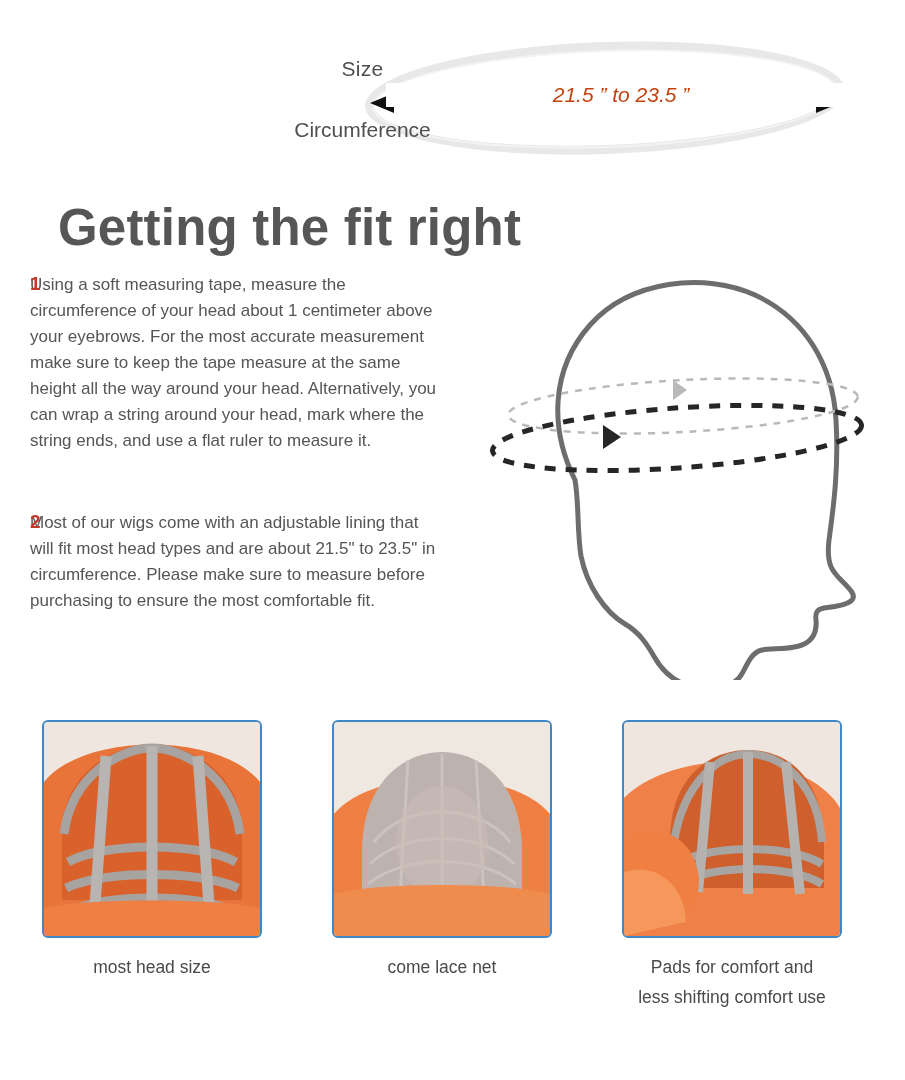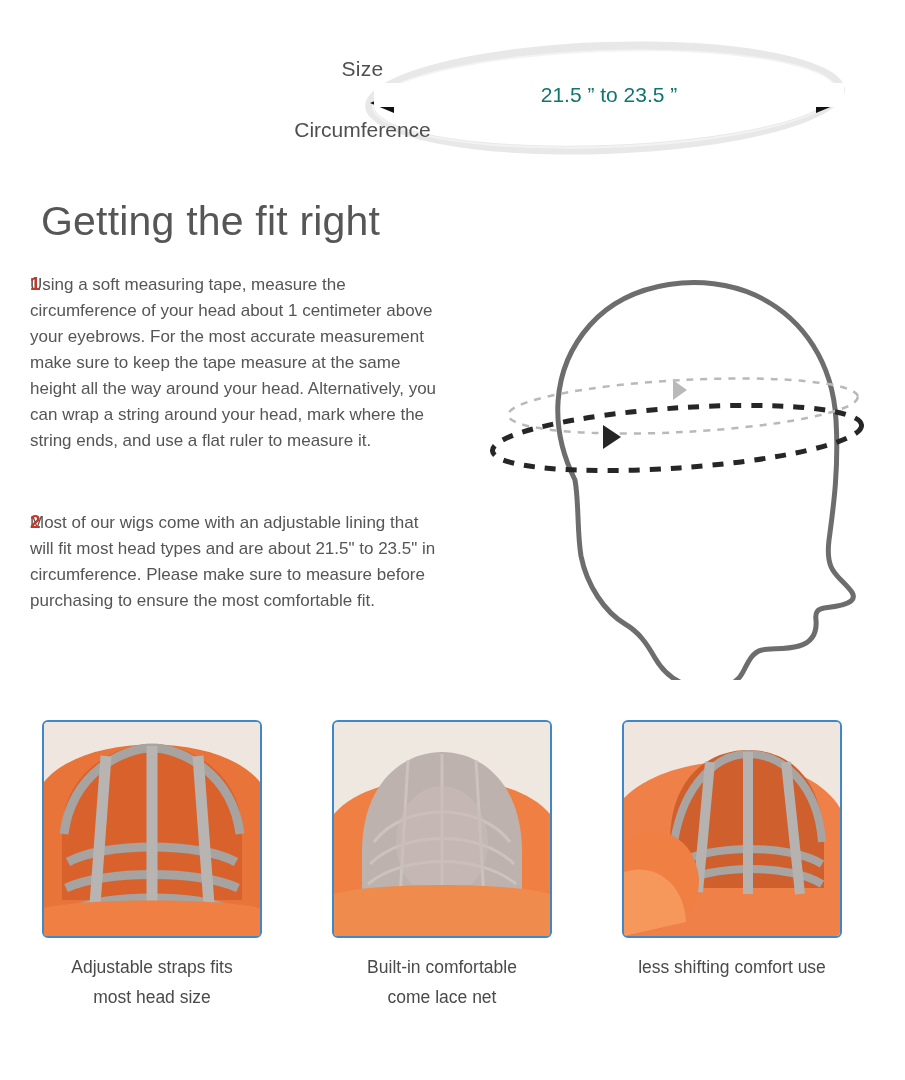--- a/index.html
+++ b/index.html
@@ -83,41 +83,42 @@
     position: absolute;
     top: 5px;
     width: 0; height: 0;
     border-top: 10px solid transparent;
     border-bottom: 10px solid transparent;
   }
   .arrow-l { left: 0; border-right: 24px solid #111; }
   .arrow-r { right: 0; border-left: 24px solid #111; }
   .meas-text {
     position: absolute;
-    left: 4px; top: -5px;
+    left: 16px; top: -5px;
     width: 470px;
     text-align: center;
     font-size: 21px;
-    color: #0f766e;
+    color: #c2410c;
     background: #fff;
+    font-style: italic;
   }
   .meas-text span { background: #fff; padding: 0 8px; }
 
   
   .content {
     position: relative;
     width: 905px;
     height: 520px;
   }
   .headline {
     position: absolute;
-    left: 41px;
+    left: 58px;
     top: 18px;
-    font-size: 41px;
-    font-weight: 400;
+    font-size: 51px;
+    font-weight: 700;
     color: #565656;
     letter-spacing: .2px;
   }
   .step {
     position: absolute;
     width: 410px;
     left: 30px;
   }
   .step-1 { top: 92px; }
   .step-2 { top: 330px; }
@@ -258,21 +259,20 @@
         </g>
         <g stroke="#b7b4b1" stroke-width="11" fill="none">
           <path d="M108 24 L108 196"></path>
           <path d="M62 34 L50 196"></path>
           <path d="M154 34 L166 196"></path>
         </g>
         <path d="M0 186 C40 176 176 176 216 186 L216 214 L0 214 Z" fill="#ef7f43"></path>
       </svg>
     </div>
     <div class="card-caption">
-      <div>Adjustable straps fits</div>
       <div>most head size</div>
     </div>
   </div>
 
   <div class="card c2">
     <div class="card-photo">
       <svg width="216" height="214" viewBox="0 0 216 214">
         <rect x="0" y="0" width="216" height="214" fill="#efe8e0"></rect>
         <path d="M0 92 C40 44 176 44 216 92 L216 214 L0 214 Z" fill="#ef7f43"></path>
         <path d="M28 130 C28 60 70 30 108 30 C146 30 188 60 188 130 L188 176 L28 176 Z" fill="#bdb2ae"></path>
@@ -282,21 +282,20 @@
           <path d="M34 162 C70 132 146 132 182 162"></path>
           <path d="M108 32 L108 176"></path>
           <path d="M74 38 L66 176"></path>
           <path d="M142 38 L150 176"></path>
         </g>
         <ellipse cx="108" cy="120" rx="46" ry="56" fill="#c9bcb8" opacity="0.6"></ellipse>
         <path d="M0 172 C40 160 176 160 216 172 L216 214 L0 214 Z" fill="#f08b4e"></path>
       </svg>
     </div>
     <div class="card-caption">
-      <div>Built-in comfortable</div>
       <div>come lace net</div>
     </div>
   </div>
 
   <div class="card c3">
     <div class="card-photo">
       <svg width="216" height="214" viewBox="0 0 216 214">
         <rect x="0" y="0" width="216" height="214" fill="#efe7df"></rect>
         <path d="M0 76 C50 26 180 26 216 86 L216 214 L0 214 Z" fill="#ef8047"></path>
         <path d="M46 120 C46 54 86 28 124 28 C166 28 200 58 200 124 L200 166 L46 166 Z" fill="#cf5f2c"></path>
@@ -308,17 +307,18 @@
         <g stroke="#b5b2af" stroke-width="10" fill="none">
           <path d="M124 30 L124 172"></path>
           <path d="M86 40 L74 170"></path>
           <path d="M162 40 L176 172"></path>
         </g>
         <path d="M0 120 C30 100 66 110 74 150 C82 190 40 214 0 214 Z" fill="#ef7f43"></path>
         <path d="M0 150 C30 140 60 160 62 200 L0 214 Z" fill="#f6975c"></path>
       </svg>
     </div>
     <div class="card-caption">
+      <div>Pads for comfort and</div>
       <div>less shifting comfort use</div>
     </div>
   </div>
 
 </div>
 
 </body></html>

